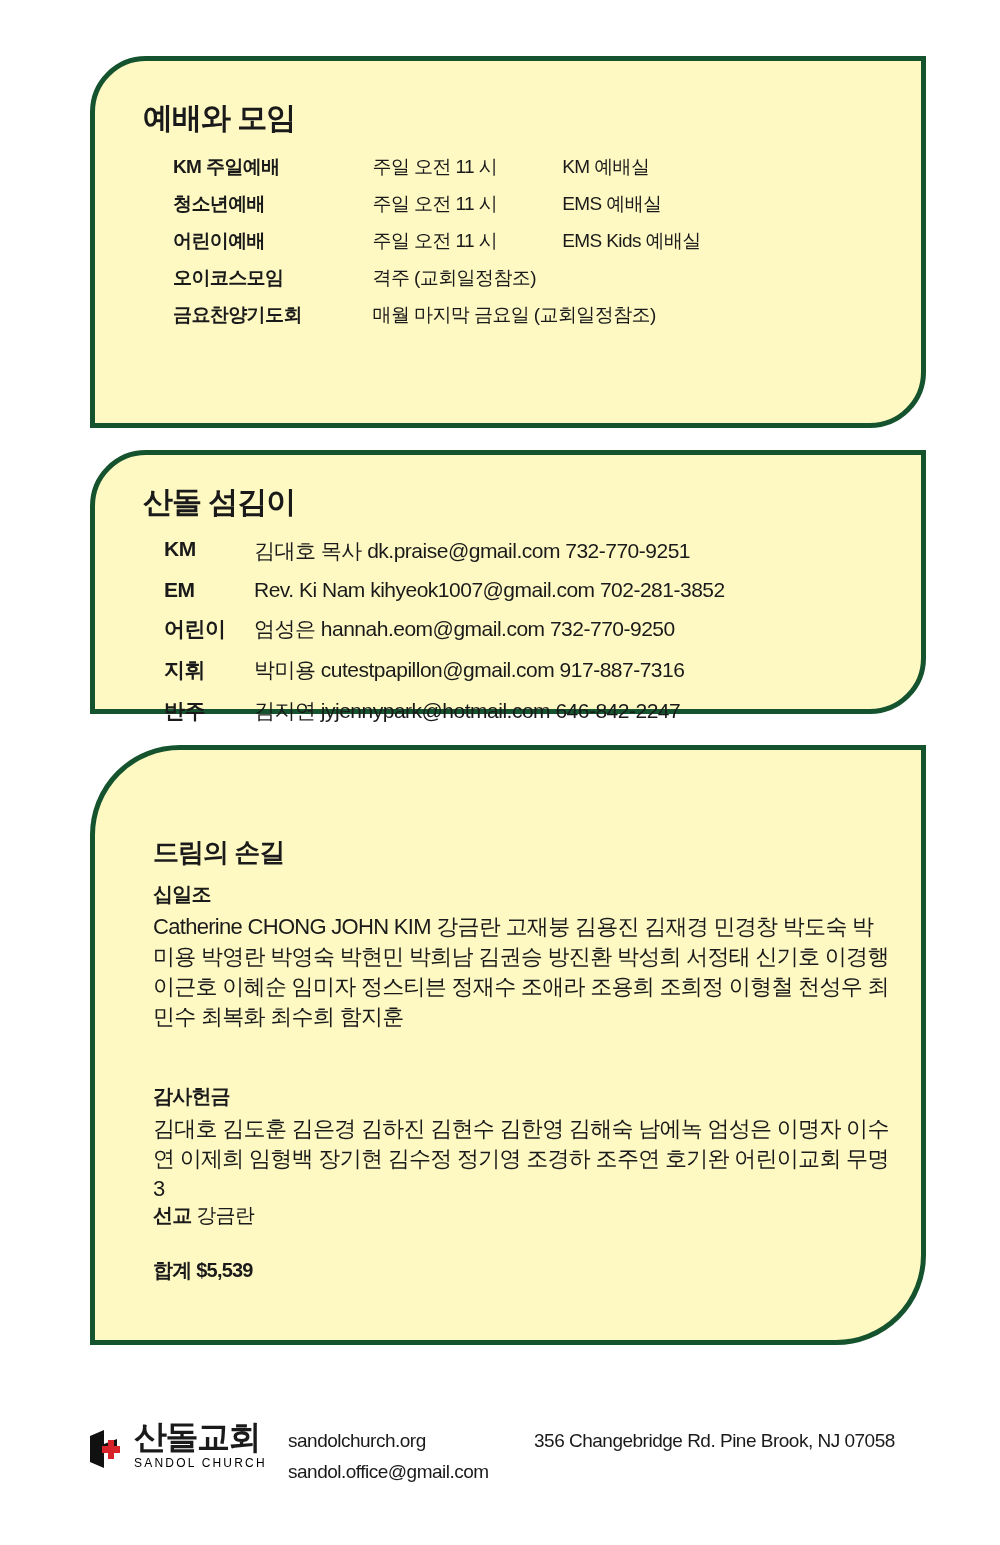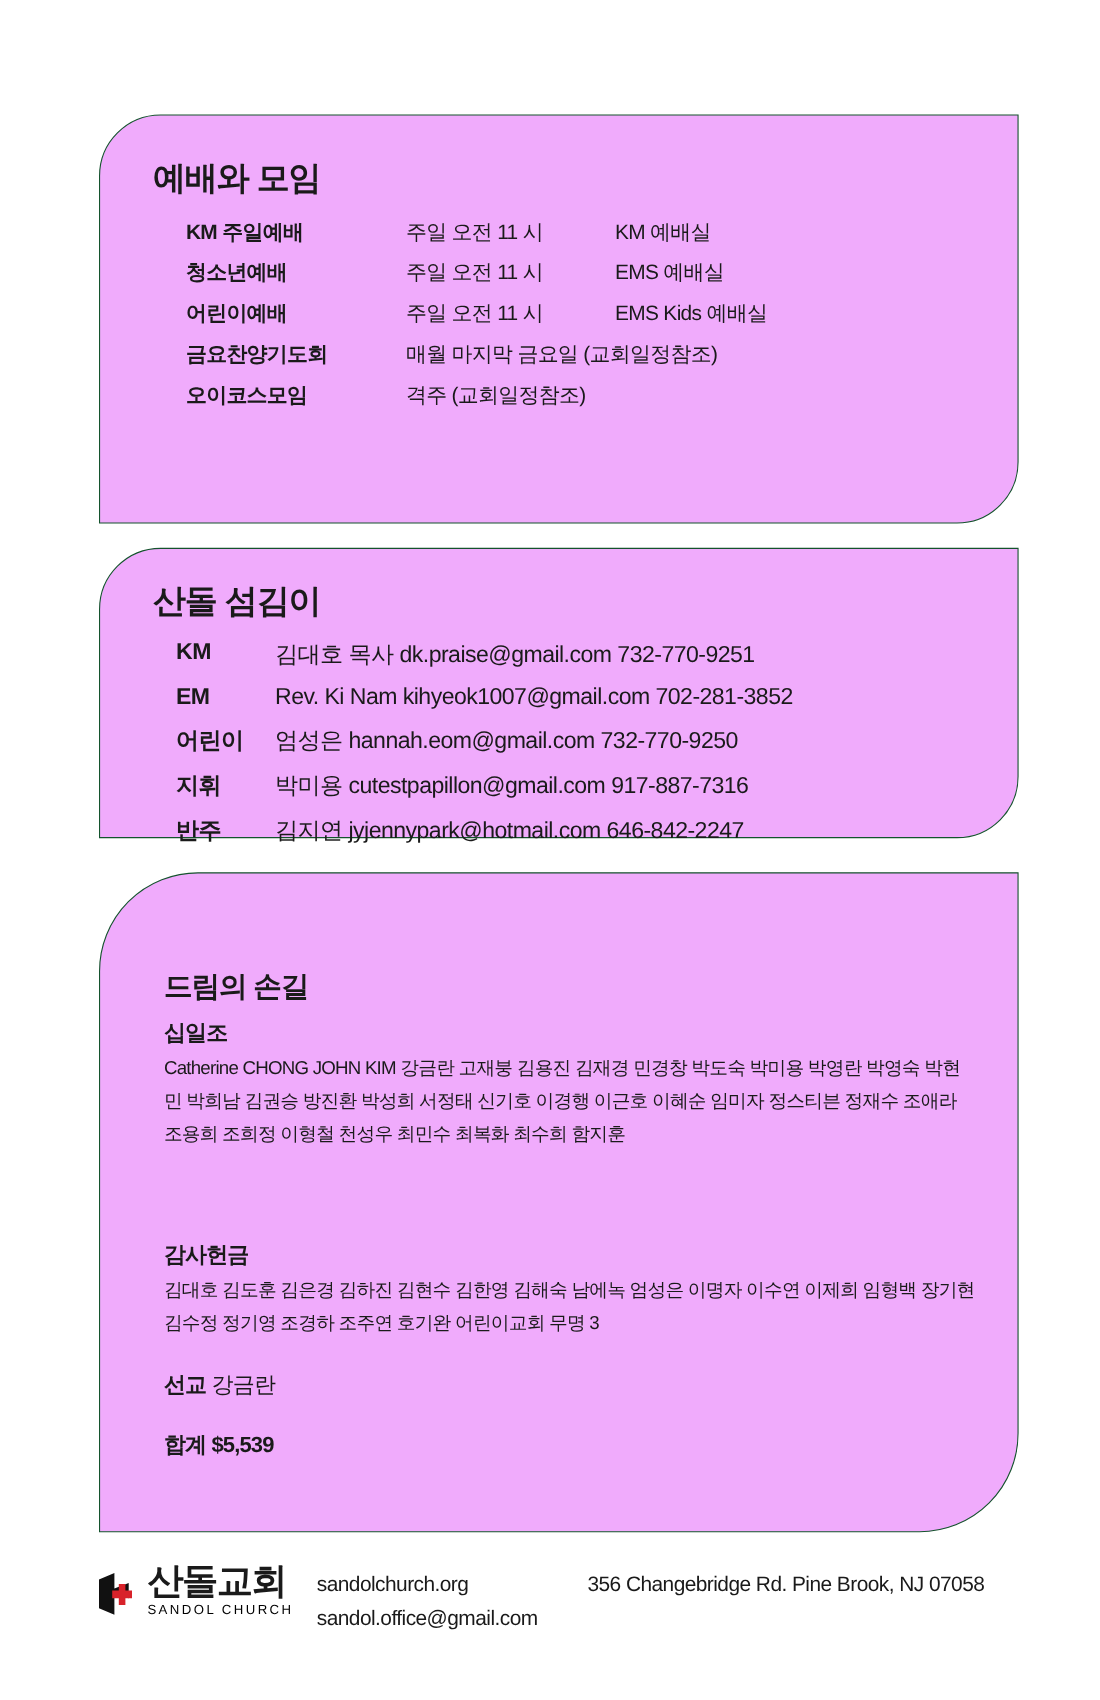--- a/index.html
+++ b/index.html
@@ -12,24 +12,23 @@
     height: 1545px;
     position: relative;
     font-family: "Liberation Sans", "DejaVu Sans", sans-serif;
     color: #1a1a1a;
     overflow: hidden;
   }
 
   
   .card {
     position: absolute;
-    border: 1px solid #14532d;
-    background: #f0abfc;
+    border: 5px solid #14532d;
+    background: #fef9c3;
     box-sizing: border-box;
-    margin-top: 48px;
   }
 
   
   #card-worship {
     left: 90px;
     top: 56px;
     width: 836px;
     height: 372px;
     border-top-left-radius: 56px;
     border-bottom-right-radius: 56px;
@@ -122,21 +121,21 @@
     left: 58px;
     width: 740px;
   }
   .give-head {
     font-size: 20px;
     font-weight: bold;
     letter-spacing: -0.8px;
     margin-bottom: 4px;
   }
   .give-body {
-    font-size: 17px;
+    font-size: 22px;
     line-height: 30px;
     letter-spacing: -0.7px;
   }
   #block-tithe { top: 131px; }
   #block-thanks { top: 333px; }
   #block-mission { top: 450px; }
   #block-total { top: 505px; }
   .inline-head {
     font-weight: bold;
     letter-spacing: -0.8px;
@@ -201,26 +200,26 @@
         <td class="c-name">청소년예배</td>
         <td class="c-time">주일 오전 11 시</td>
         <td class="c-place">EMS 예배실</td>
       </tr>
       <tr>
         <td class="c-name">어린이예배</td>
         <td class="c-time">주일 오전 11 시</td>
         <td class="c-place">EMS Kids 예배실</td>
       </tr>
       <tr>
+        <td class="c-name">오이코스모임</td>
+        <td class="c-time" colspan="2">격주 (교회일정참조)</td>
+      </tr>
+      <tr>
         <td class="c-name">금요찬양기도회</td>
         <td class="c-time" colspan="2">매월 마지막 금요일 (교회일정참조)</td>
-      </tr>
-      <tr>
-        <td class="c-name">오이코스모임</td>
-        <td class="c-time" colspan="2">격주 (교회일정참조)</td>
       </tr>
     </tbody>
   </table>
 </section>
 
 <section class="card" id="card-staff">
   <div class="card-title">산돌 섬김이</div>
   <table class="staff-table">
     <tbody>
       <tr>

